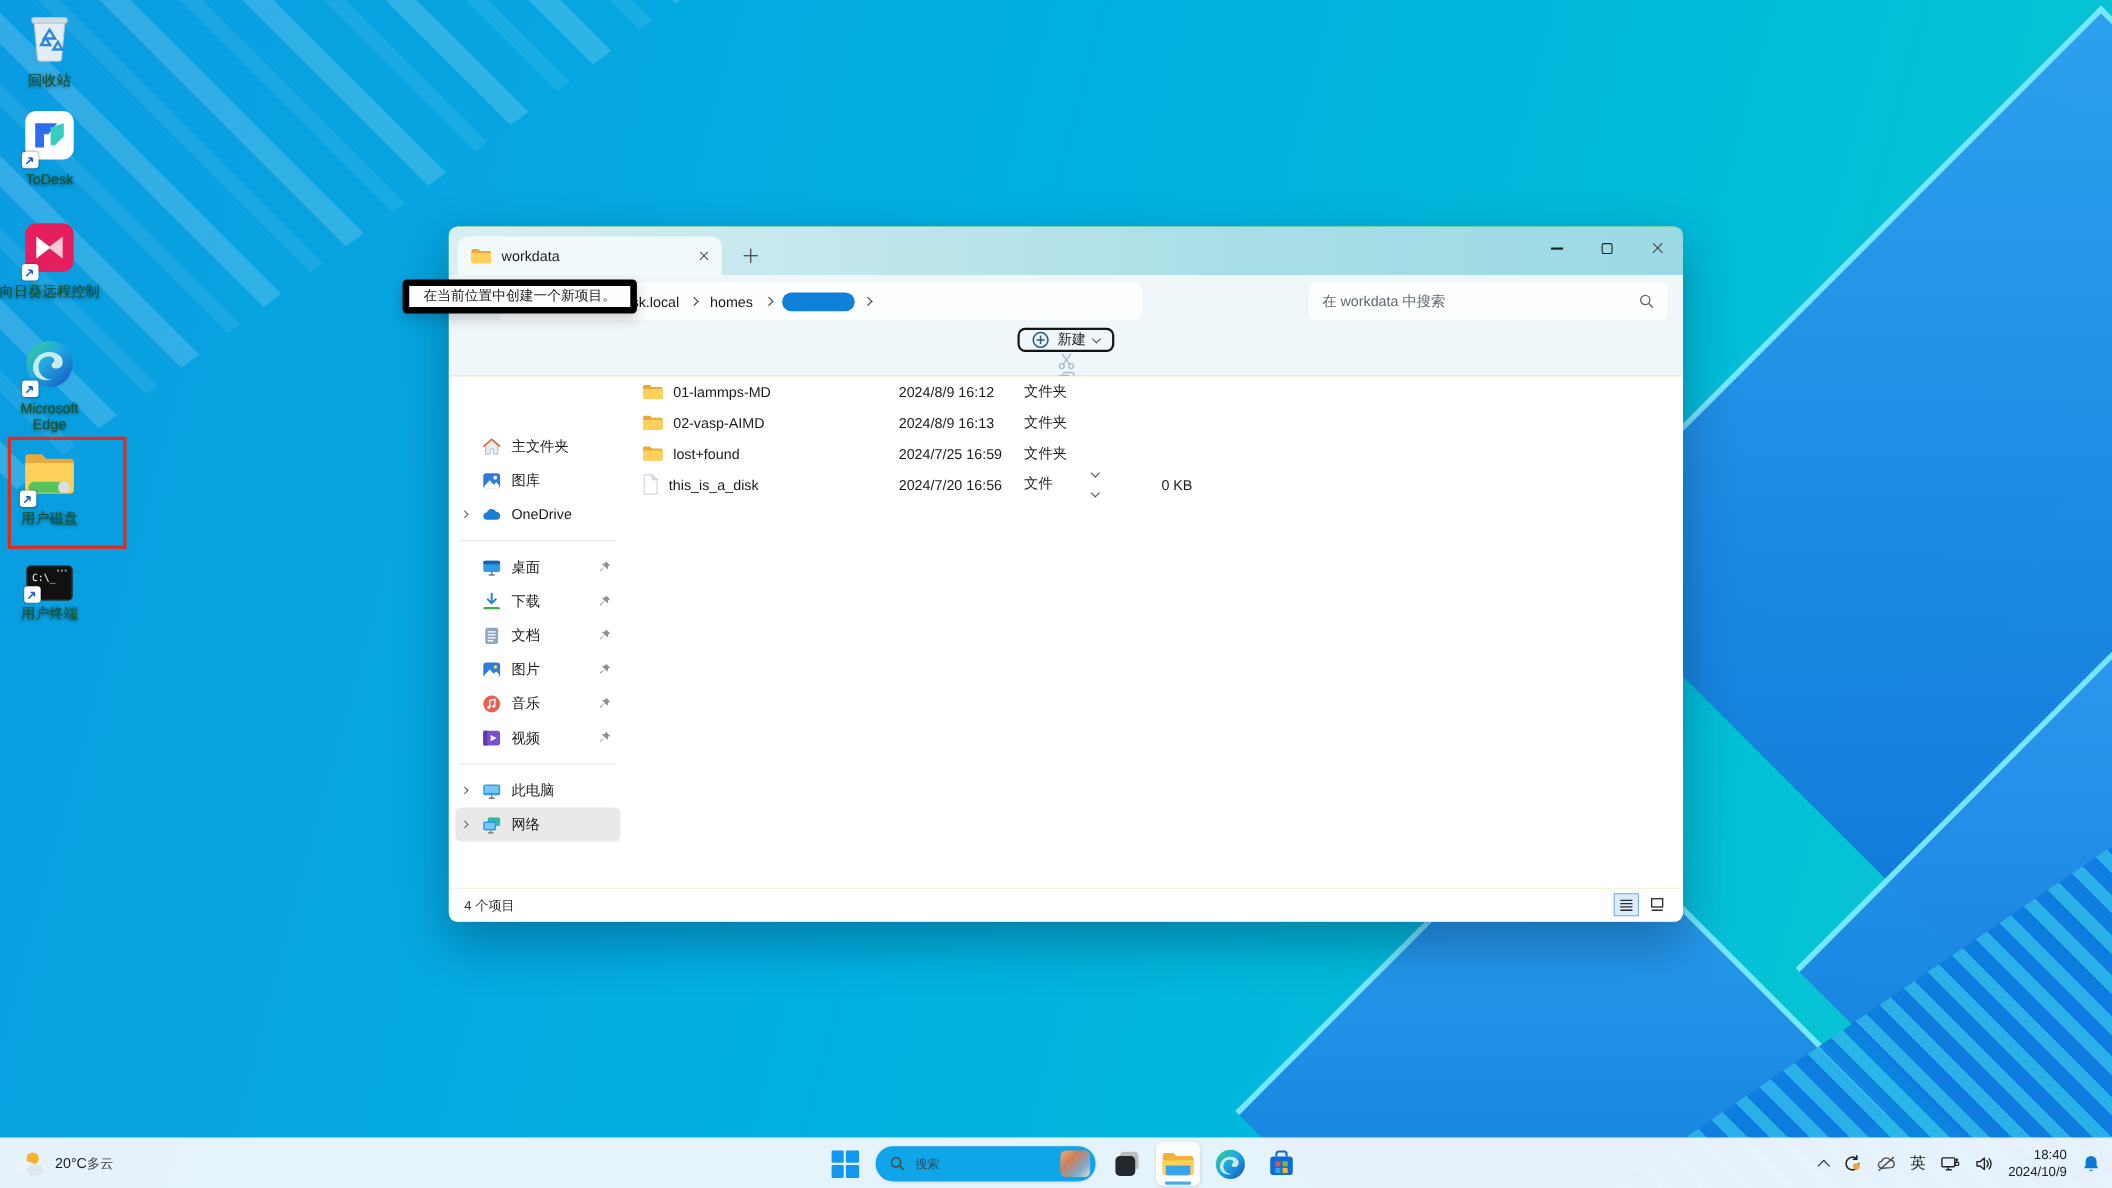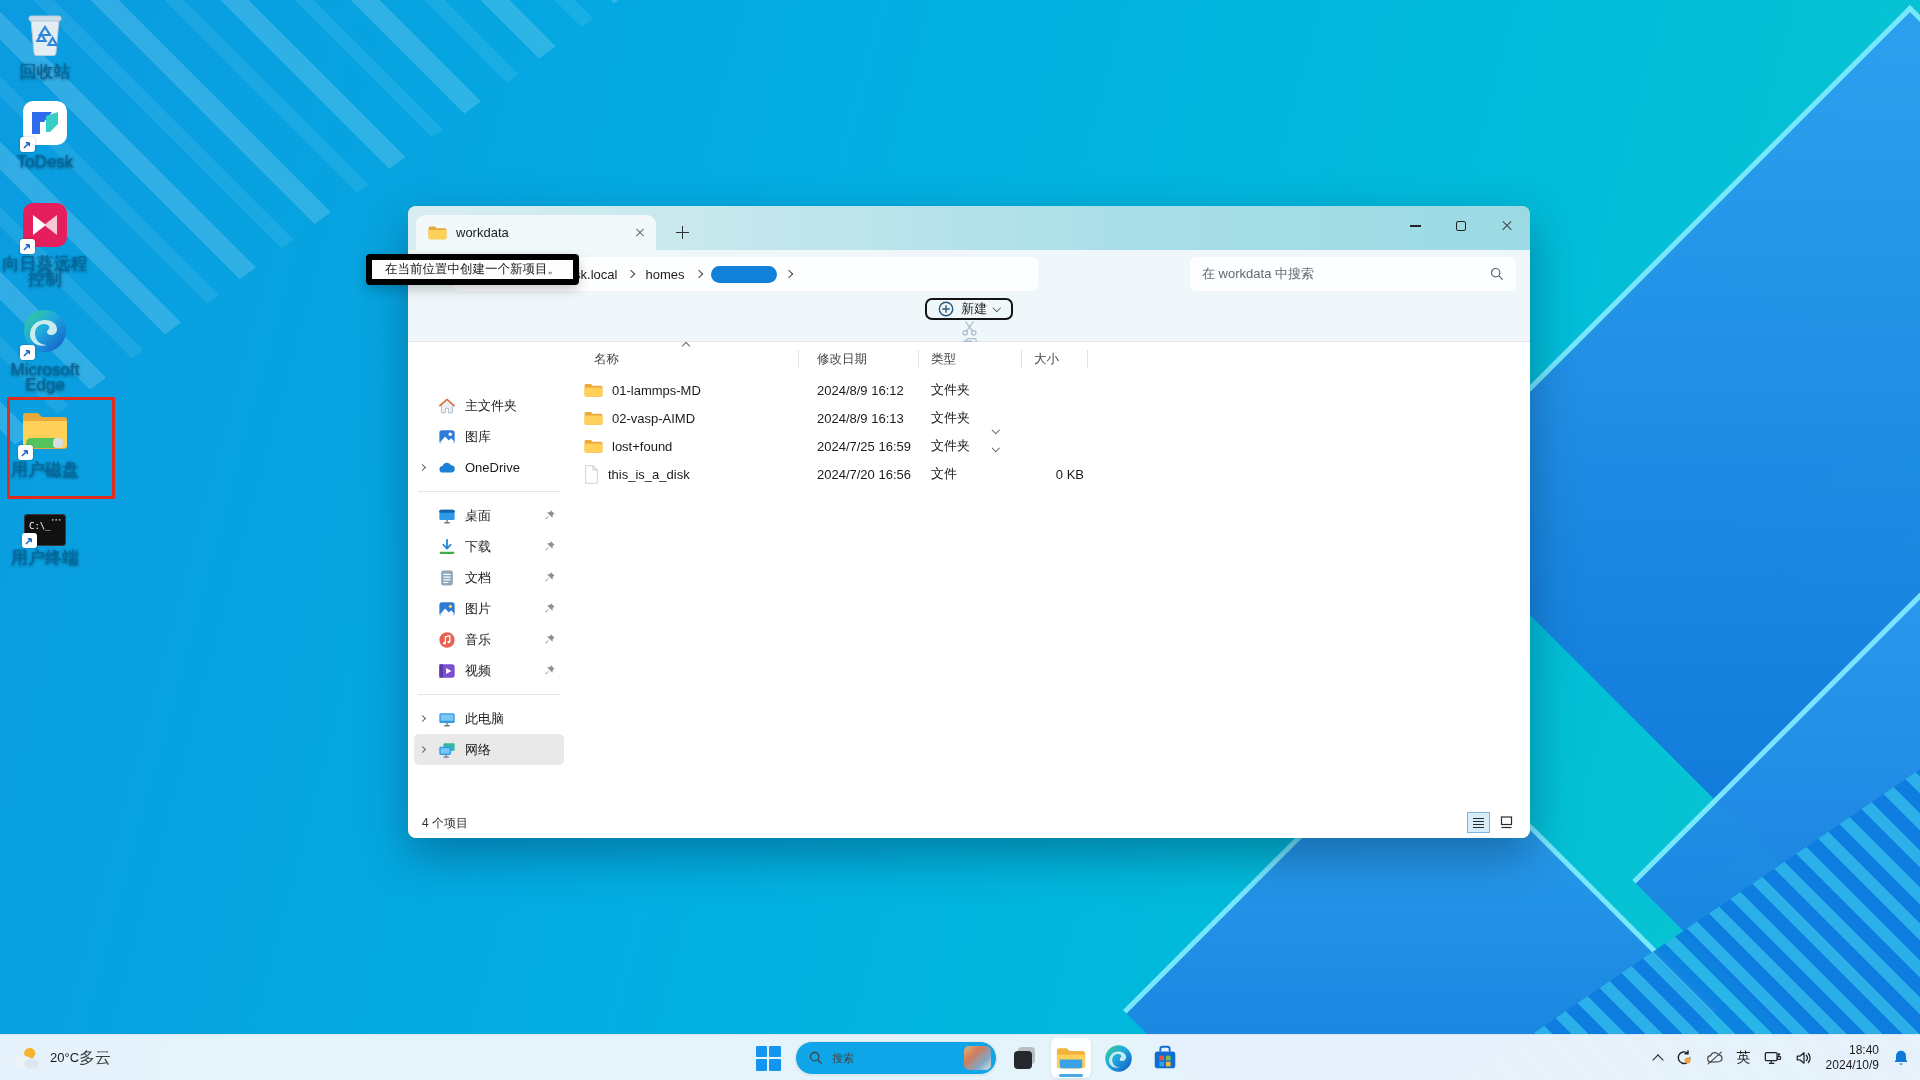--- a/index.html
+++ b/index.html
@@ -14,21 +14,21 @@
   .chev { position:absolute; transform:rotate(45deg); background:linear-gradient(135deg,#2f9ff0,#0c6fd6); border-left:5px solid #7feaff; border-top:5px solid #7feaff; opacity:.95; }
   .chev1 { width:700px; height:700px; left:1560px; top:150px; }
   .chev2 { width:520px; height:520px; left:1740px; top:620px; }
   .chev3 { width:420px; height:420px; left:1210px; top:800px; }
   .bg-stripes-br { position:absolute; right:-160px; bottom:-140px; width:820px; height:560px;
     background:repeating-linear-gradient(45deg,#0d7ce0 0 14px,#2cb4ea 14px 26px);
     clip-path:polygon(100% 0,100% 100%,0 100%); opacity:.9; }
 
   
   .dicon { position:absolute; width:106px; display:flex; flex-direction:column; align-items:center; gap:4px; z-index:2; cursor:default; }
-  .dicon .label { color:#0369a1; font-size:17px; text-align:center; line-height:15px; text-shadow:0 1px 3px rgba(0,0,0,.65); }
+  .dicon .label { color:#14532d; font-size:13px; text-align:center; line-height:15px; text-shadow:0 1px 3px rgba(0,0,0,.65); }
   .glyph-wrap { position:relative; }
   .shortcut-badge { position:absolute; left:-2px; bottom:-2px; width:15px; height:15px; background:#fff; border-radius:3px; display:flex; align-items:center; justify-content:center; box-shadow:0 0 2px rgba(0,0,0,.35); }
   .shortcut-badge svg { width:9px; height:9px; }
   .red-box { position:absolute; left:7px; top:397px; width:108px; height:102px; border:3px solid #e02b1f; z-index:3; pointer-events:none; }
 
   
   .window { position:absolute; left:408px; top:206px; width:1122px; height:632px; border-radius:8px; background:#84cc16; box-shadow:0 18px 45px rgba(0,40,70,.38); z-index:10; display:flex; flex-direction:column; }
   .titlebar { height:44px; border-radius:8px 8px 0 0; background:linear-gradient(90deg,#d9eef2 0%,#c4e7ed 30%,#a8dee7 65%,#9bdae4 100%); position:relative; flex:none; }
   .tab { position:absolute; left:8px; bottom:0; width:240px; height:35px; background:#f2f9fb; border-radius:9px 9px 0 0; display:flex; align-items:center; padding:0 10px 0 12px; gap:9px; font-size:13px; color:#1b1b1b; }
   .tab .ticon { width:19px; height:16px; flex:none; }
@@ -96,21 +96,21 @@
   .vt svg { width:15px; height:15px; }
 
   
   .tooltip { position:absolute; left:366px; top:254px; height:31px; background:#fdfdfd; border:6px solid #000000; border-radius:4px; box-shadow:0 5px 12px rgba(0,0,0,.2); display:flex; align-items:center; padding:0 13px; font-size:12.5px; color:#1b1b1b; z-index:20; white-space:nowrap; }
 
   
   .taskbar { position:absolute; left:0; bottom:0; width:1920px; height:46px; background:rgba(241,247,252,.95); border-top:1px solid rgba(0,0,0,.05); z-index:30; }
   .weather { position:absolute; left:10px; top:0; height:46px; display:flex; align-items:center; gap:8px; }
   .weather svg { width:32px; height:26px; }
   .wtxt { display:flex; flex-direction:row; line-height:14px; }
-  .wtemp { font-size:13px; color:#1b1b1b; } .wcond { font-size:16px; color:#3c3c3c; }
+  .wtemp { font-size:13px; color:#1b1b1b; } .wcond { font-size:12px; color:#3c3c3c; }
   .tb-center { position:absolute; left:748px; top:0; height:46px; display:flex; align-items:center; gap:7px; }
   .tb-ic { width:40px; height:40px; border-radius:6px; display:flex; align-items:center; justify-content:center; position:relative; }
   .start-logo { width:25px; height:25px; display:grid; grid-template-columns:11.5px 11.5px; grid-template-rows:11.5px 11.5px; gap:2px; }
   .start-logo i { background:#1296f2; border-radius:1px; }
   .tb-search { width:202px; height:34px; background:#0ea5e9; border:1px solid #e1e7ec; border-radius:17px; display:flex; align-items:center; gap:9px; padding:0 5px 0 13px; font-size:11px; color:#444; box-shadow:0 1px 2px rgba(0,0,0,.06); }
   .tb-search svg.mag { width:14px; height:14px; }
   .search-img { width:27px; height:24px; margin-left:auto; border-radius:5px; background:linear-gradient(135deg,#e8b27d 0%,#cf7d5a 35%,#7fa8c9 70%,#e4e0d5 100%); }
   .taskview-back { width:17px; height:17px; background:#b9bec3; border-radius:4px; position:absolute; right:9px; top:9px; }
   .taskview-front { width:18px; height:18px; background:#23282c; border-radius:4px; position:absolute; left:10px; bottom:9px; }
   .tb-ic.active { background:#fdfeff; box-shadow:0 1px 3px rgba(0,0,0,.1); }
@@ -474,39 +474,20 @@
           <rect x="6" y="2.5" width="12.5" height="8.5" rx="1.5" fill="#35b8a0"></rect>
           <rect x="1.5" y="6.5" width="13" height="9" rx="1.5" fill="#2f9ae8"></rect>
           <rect x="3" y="8" width="10" height="6" fill="#7cc6f5"></rect>
           <path d="M6 18h6M9 15.5V18" stroke="#6b7c88" stroke-width="1.4"></path>
         </svg>
         <span>网络</span>
       </div>
     </div>
 
     <div class="files">
-      <div class="fheaders">
-        <span class="sort-caret"></span>
-        <div class="hcell fcol-name">
-          <span>名称</span>
-            <span class="hdiv"></span>
-        </div>
-        <div class="hcell fcol-date">
-          <span>修改日期</span>
-            <span class="hdiv"></span>
-        </div>
-        <div class="hcell fcol-type" style="padding-left:12px;">
-          <span>类型</span>
-            <span class="hdiv"></span>
-        </div>
-        <div class="hcell r fcol-size">
-          <span>大小</span>
-            <span class="hdiv"></span>
-        </div>
-      </div>
 
       <div class="frow">
         <div class="fname fcol-name">
           <svg viewBox="0 0 32 26">
             <path d="M1 4.5A2.5 2.5 0 0 1 3.5 2h8l3 3h14A2.5 2.5 0 0 1 31 7.5V21a2.5 2.5 0 0 1-2.5 2.5h-25A2.5 2.5 0 0 1 1 21z" fill="#e9a83b"></path>
             <path d="M1 8h30v13a2.5 2.5 0 0 1-2.5 2.5h-25A2.5 2.5 0 0 1 1 21z" fill="#ffd158"></path>
           </svg>
           <span>01-lammps-MD</span>
         </div>
         <div class="fcell fcol-date">2024/8/9 16:12</div>

